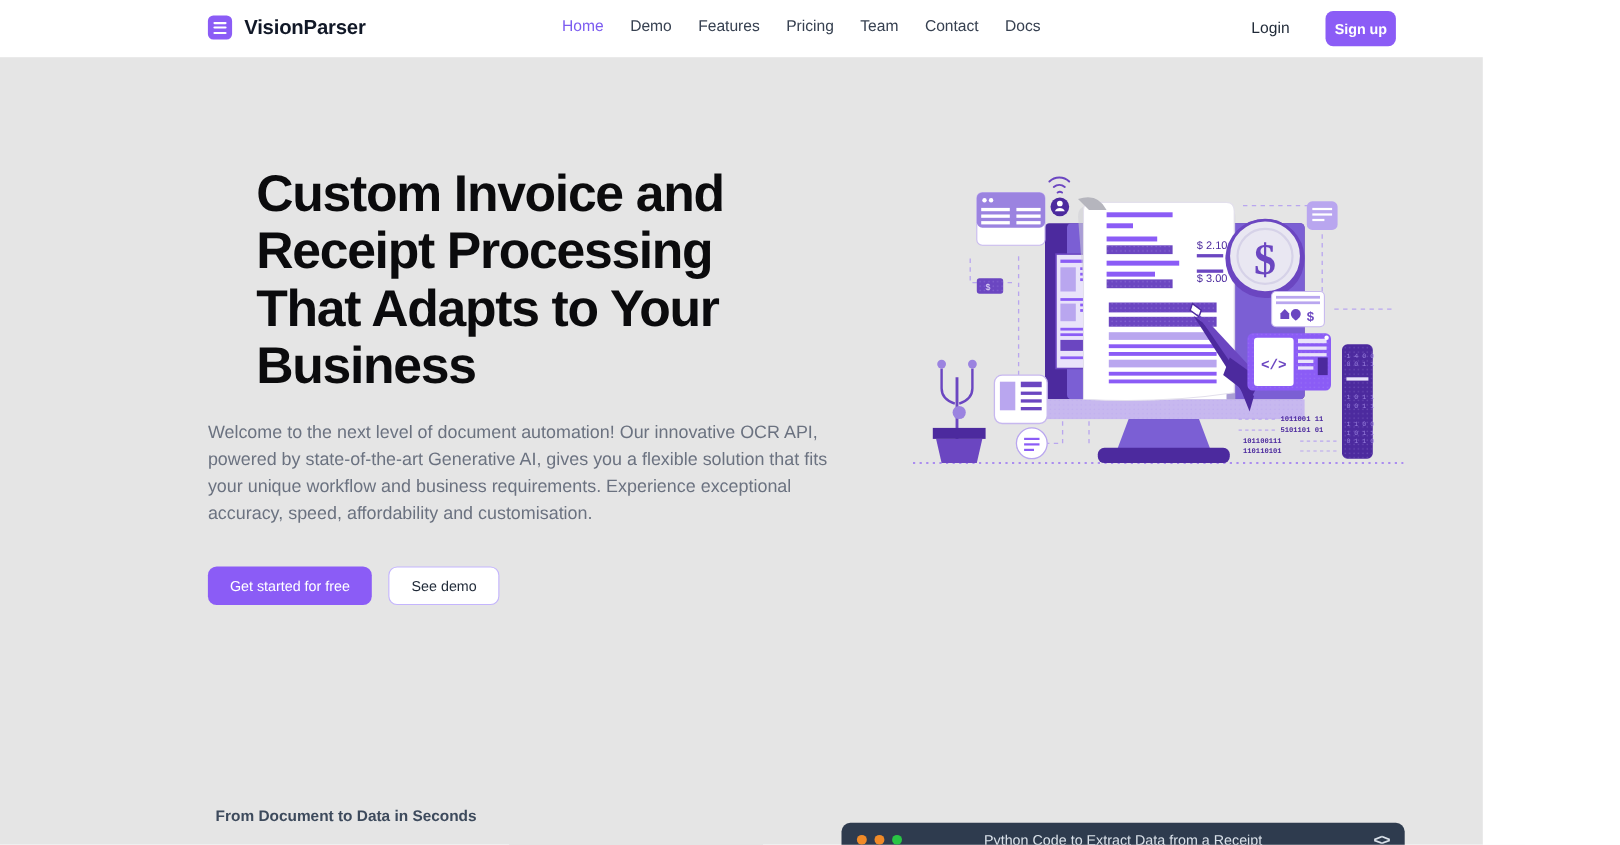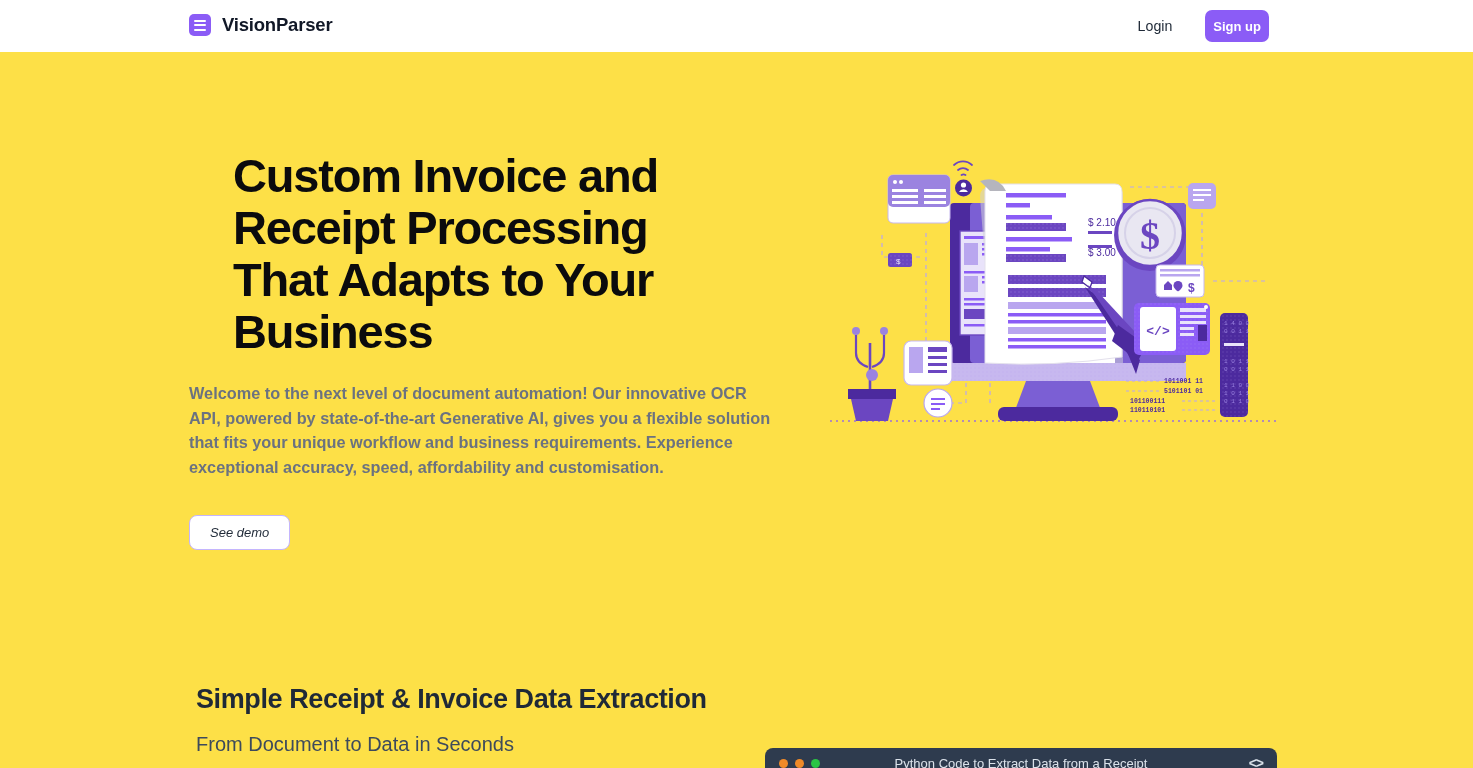--- a/index.html
+++ b/index.html
@@ -3,21 +3,21 @@
 <meta charset="utf-8">
 <style>
   * { box-sizing: border-box; margin: 0; padding: 0; }
   html, body {
     width: 1473px; height: 768px;
     overflow: hidden;
     background: #ffffff;
     font-family: "Liberation Sans", sans-serif;
     -webkit-font-smoothing: antialiased;
   }
-  .page { position: relative; width: 1473px; height: 768px; background: #fde047; }
+  .page { position: relative; width: 1348px; height: 768px; background: #e5e5e5; }
 
   
   .header {
     position: absolute; top: 0; left: 0; width: 1473px; height: 52px;
     background: #ffffff;
   }
   .brand {
     position: absolute; left: 189px; top: 14px;
     display: flex; align-items: center; gap: 11px;
   }
@@ -62,48 +62,47 @@
   .hero-title {
     font-size: 47px; line-height: 52px; font-weight: bold;
     color: #0b0b0d; letter-spacing: -1.2px;
     max-width: 490px;
     margin-left: 44px;
   }
   .hero-para {
     margin-top: 23px;
     font-size: 16.3px; line-height: 24.6px; color: #6b7280;
     max-width: 590px;
-    font-weight: bold;
   }
   .hero-ctas { margin-top: 36px; display: flex; align-items: center; gap: 15px; }
   .btn-primary {
     background: #8B5CF6; color: #fff; border: none;
     font-size: 13px; padding: 0 20px; height: 35px; border-radius: 8px;
     font-family: "Liberation Sans", sans-serif; cursor: pointer;
   }
   .btn-outline {
     background: #fff; color: #1f2937; border: 1px solid #c4b5fd;
     font-size: 13px; padding: 0 20px; height: 35px; border-radius: 8px;
-    font-family: "Liberation Sans", sans-serif; cursor: pointer; font-style: italic;
+    font-family: "Liberation Sans", sans-serif; cursor: pointer;
   }
 
   
   .hero-art {
     position: absolute; left: 830px; top: 135px; width: 446px; height: 288px;
   }
   .hero-art svg { display: block; width: 446px; height: 288px; }
 
   
   .section-heading {
     position: absolute; left: 196px; top: 684px;
     font-size: 27px; font-weight: bold; color: #1f2937; letter-spacing: -0.4px;
   }
   .section-sub {
     position: absolute; left: 196px; top: 733px;
-    font-size: 20px; font-weight: normal; color: #3d4a5c;
+    font-size: 14px; font-weight: bold; color: #3d4a5c;
   }
 
   
   .code-panel {
     position: absolute; left: 765px; top: 748px; width: 512px; height: 40px;
     background: #2e3b4e; border-radius: 8px 8px 0 0;
   }
   .code-bar {
     position: relative; height: 30px; display: flex; align-items: center;
   }
@@ -130,32 +129,42 @@
 
     <div class="brand">
       <span class="logo-mark">
         <i></i>
           <i></i>
           <i></i>
       </span>
       <span class="brand-name">VisionParser</span>
     </div>
 
+    <nav class="nav">
+      <a href="#" class="active">Home</a>
+      <a href="#">Demo</a>
+      <a href="#">Features</a>
+      <a href="#">Pricing</a>
+      <a href="#">Team</a>
+      <a href="#">Contact</a>
+      <a href="#">Docs</a>
+    </nav>
 
     <div class="auth">
       <a href="#" class="login-link">Login</a>
       <button class="signup-btn">Sign up</button>
     </div>
 
   </div>
 
   <div class="hero-text">
     <h1 class="hero-title">Custom Invoice and Receipt Processing That Adapts to Your Business</h1>
     <p class="hero-para">Welcome to the next level of document automation! Our innovative OCR API, powered by state-of-the-art Generative AI, gives you a flexible solution that fits your unique workflow and business requirements. Experience exceptional accuracy, speed, affordability and customisation.</p>
     <div class="hero-ctas">
+      <button class="btn-primary">Get started for free</button>
       <button class="btn-outline">See demo</button>
     </div>
   </div>
 
   <div class="hero-art">
     <svg viewBox="0 0 446 288" xmlns="http://www.w3.org/2000/svg">
       <defs>
         <pattern id="dots" width="4" height="4" patternUnits="userSpaceOnUse">
           <circle cx="1" cy="1" r="0.7" fill="#b9a6ef"></circle>
         </pattern>
@@ -341,21 +350,20 @@
       <path d="M26 200 v18 q0 10 12 14" stroke="#6b46c1" stroke-width="2.2" fill="none"></path>
       <path d="M54 200 v18 q0 10 -12 14" stroke="#6b46c1" stroke-width="2.2" fill="none"></path>
       <circle cx="26" cy="196" r="4" fill="#9b83e0"></circle>
       <circle cx="54" cy="196" r="4" fill="#9b83e0"></circle>
       <circle cx="42" cy="240" r="6" fill="#9b83e0"></circle>
       <rect x="18" y="254" width="48" height="10" fill="#4c2a9e"></rect>
       <path d="M21 264 L63 264 L58 286 L26 286 Z" fill="#6b46c1"></path>
     </svg>
   </div>
 
-  <h2 class="section-heading">Simple Receipt &amp; Invoice Data Extraction</h2>
   <h3 class="section-sub">From Document to Data in Seconds</h3>
 
   <div class="code-panel">
     <div class="code-bar">
       <span class="dots">
         <span class="dot-1"></span>
         <span class="dot-2"></span>
         <span class="dot-3"></span>
       </span>
       <span class="code-title">Python Code to Extract Data from a Receipt</span>

